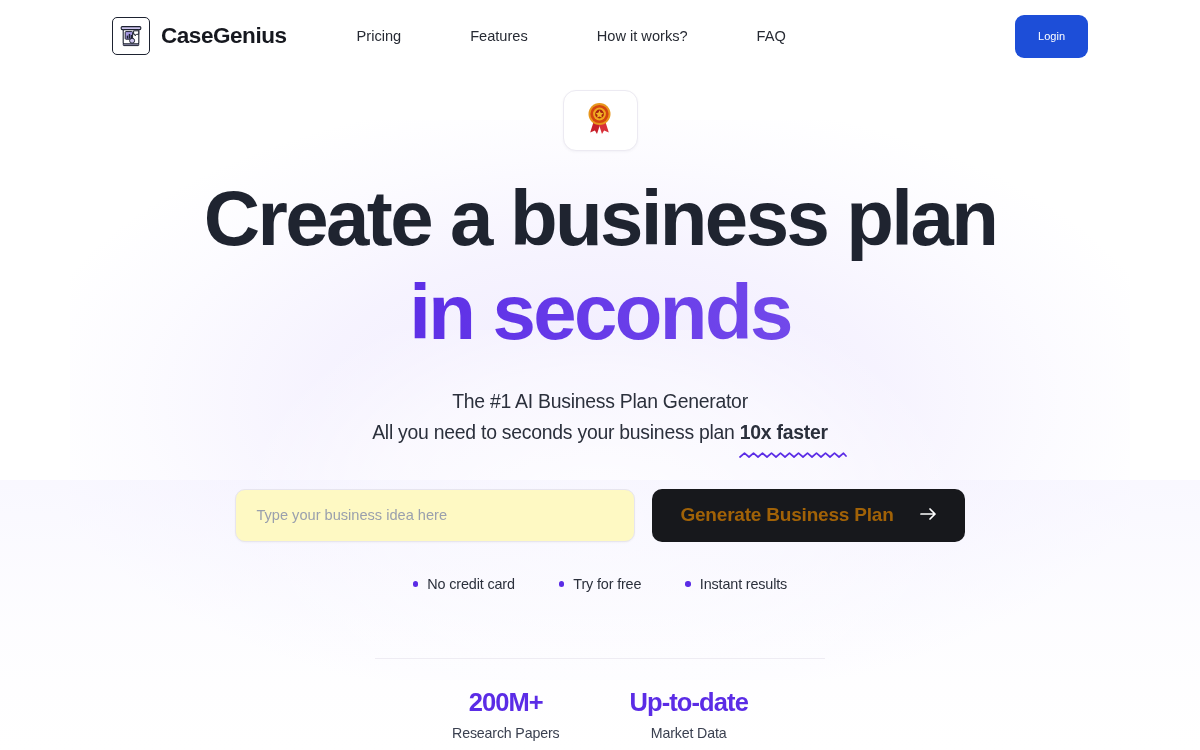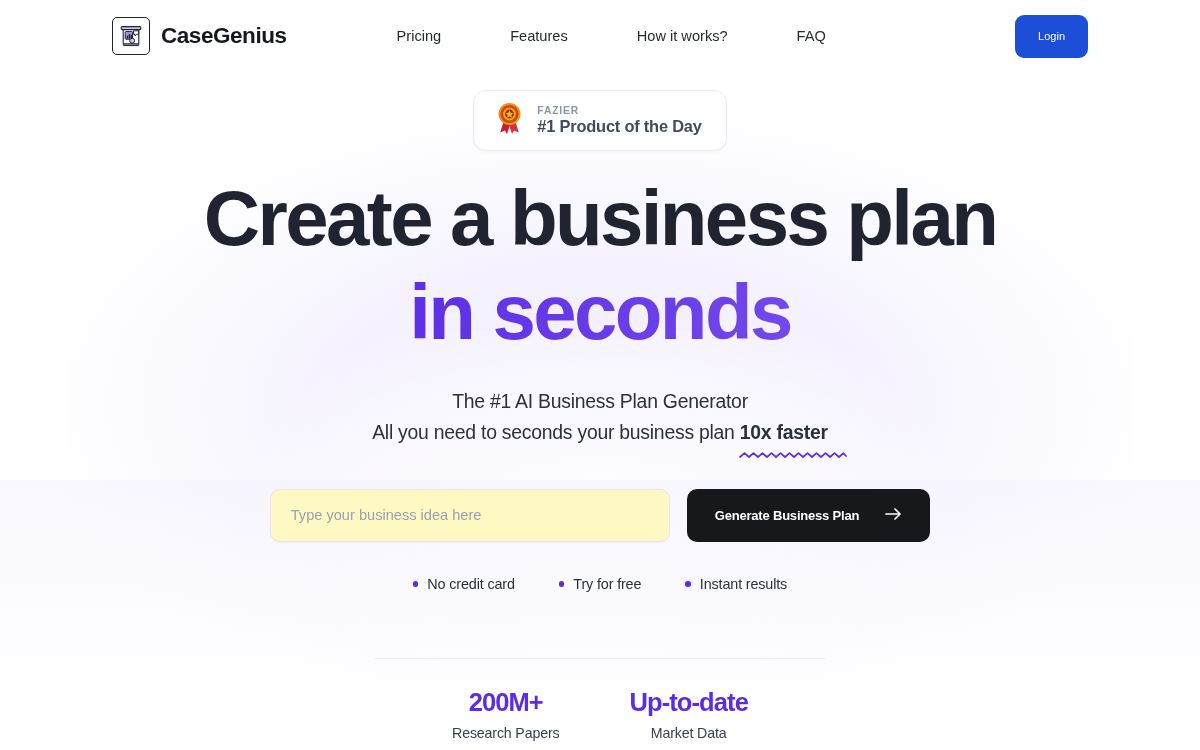--- a/index.html
+++ b/index.html
@@ -97,21 +97,21 @@
     font-weight: 700;
     color: #16181f;
     letter-spacing: -0.45px;
     white-space: nowrap;
   }
 
   .nav {
     display: flex;
     align-items: center;
     gap: 0;
-    margin-left: 110px;
+    margin-left: 70px;
   }
   .nav-item {
     font-size: 14.6px;
     color: #262a33;
     padding: 8px 0;
     margin-right: 69px;
     white-space: nowrap;
     cursor: pointer;
   }
   .nav-item:last-child { margin-right: 0; }
@@ -222,25 +222,25 @@
     color: #2b303c;
     font-family: "Liberation Sans", sans-serif;
     outline: none;
     box-shadow: 0 1px 2px rgba(30,25,70,0.035);
   }
   .idea-input::placeholder { color: #9aa0ad; }
 
   .cta-btn {
     height: 53px;
     background: #17181c;
-    color: #ffffff;
+    color: #a16207;
     border: none;
     border-radius: 10px;
     padding: 0 28px;
-    font-size: 13px;
+    font-size: 19px;
     font-weight: 700;
     letter-spacing: -0.2px;
     display: flex;
     align-items: center;
     gap: 26px;
     cursor: pointer;
     font-family: "Liberation Sans", sans-serif;
   }
 
   
@@ -342,24 +342,20 @@
         <svg width="27" height="33" viewBox="0 0 27 33">
           <path d="M8 18.5 L4.2 30.5 L8.9 28.6 L11 32 L14.6 21z" fill="#c8202a"></path>
           <path d="M19 18.5 L22.8 30.5 L18.1 28.6 L16 32 L12.4 21z" fill="#d8313a"></path>
           <circle cx="13.5" cy="12" r="11" fill="#e8971c"></circle>
           <circle cx="13.5" cy="12" r="9.1" fill="#d4450f"></circle>
           <circle cx="13.5" cy="12" r="6.4" fill="#f0a81f"></circle>
           <circle cx="13.5" cy="12" r="4.4" fill="#a82310"></circle>
           <path d="M13.5 8.3l1.2 2.5 2.7.4-2 1.9.5 2.7-2.4-1.3-2.4 1.3.5-2.7-2-1.9 2.7-.4z" fill="#f3b427"></path>
         </svg>
       </span>
-      <span class="badge-text">
-        <span class="badge-kicker">FAZIER</span>
-        <span class="badge-title">#1 Product of the Day</span>
-      </span>
     </div>
   </div>
 
   <section class="hero">
 
     <h1 class="h1">
       <span>Create a business plan</span>
       <span class="h1-line2">in seconds</span>
     </h1>
 

